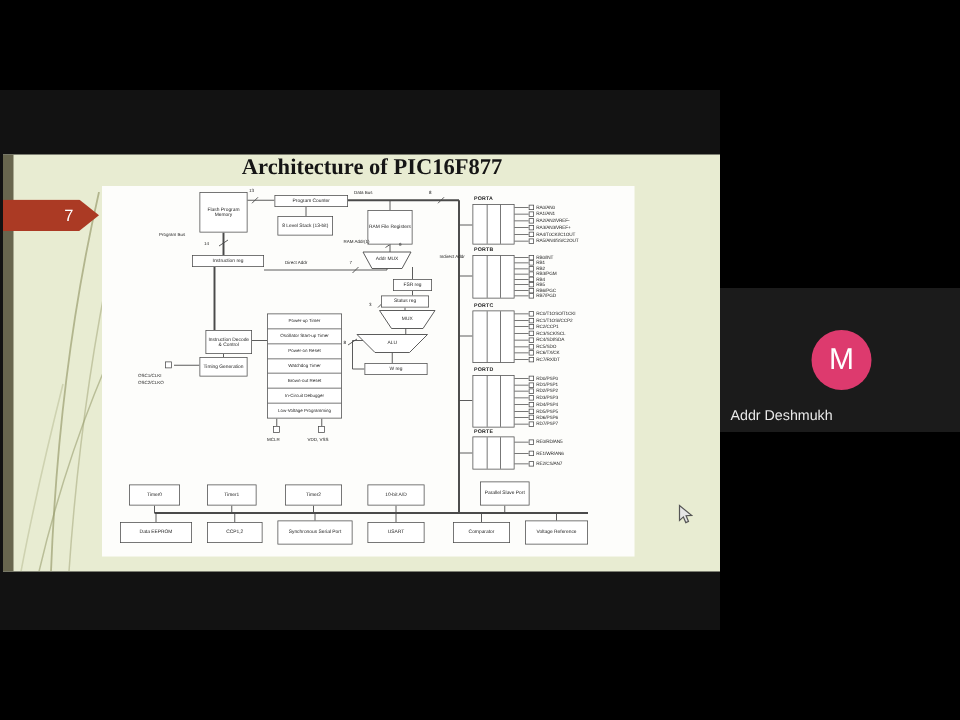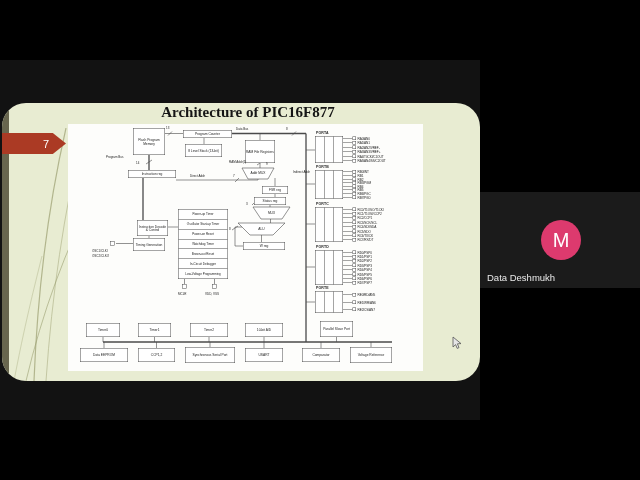--- a/index.html
+++ b/index.html
@@ -47,21 +47,21 @@
   #tile{position:absolute;left:480px;top:192px;width:160px;height:96px;background:#1b1b1b;}
   #avatar{position:absolute;left:61px;top:28px;width:40px;height:40px;border-radius:50%;
     display:flex;align-items:center;justify-content:center;color:#fff;font-size:20px;}
   #pname{position:absolute;left:7px;top:80px;color:#e9e9e9;font-size:9.5px;}
 </style>
 </head>
 <body>
 
 <div id="stage">
   <div id="share">
-    <div id="slide" style="background: rgb(232, 236, 210); border-radius: 24px;">
+    <div id="slide" style="background: rgb(232, 236, 210);">
       <div id="stripe" style="background: rgb(104, 102, 78);"></div>
       <svg id="stems" width="110" height="253" viewBox="0 0 110 253">
         <path d="M62,0 C46,70 34,150 30,253" fill="none" stroke="#a4a87c" stroke-width="1.2" opacity=".8"></path>
         <path d="M78,8 C60,85 48,165 42,253" fill="none" stroke="#b4b78e" stroke-width="1" opacity=".7"></path>
         <path d="M22,253 C38,185 62,120 92,62" fill="none" stroke="#9a9e70" stroke-width="1" opacity=".6"></path>
         <path d="M10,253 C20,200 30,160 38,128" fill="none" stroke="#b4b78e" stroke-width="1" opacity=".5"></path>
       </svg>
       <div id="slide-title">Architecture of PIC16F877</div>
       <div id="banner" style="background: rgb(171, 58, 36);">
         <span>7</span>
@@ -367,15 +367,15 @@
       <svg id="cursor" width="10" height="14" viewBox="0 0 10 14">
         <polygon points="1,1 1,11 3.6,8.6 5.2,12.4 7,11.6 5.4,7.8 9,7.6" fill="#e6e6e6" stroke="#555" stroke-width="0.8"></polygon>
       </svg>
     </div>
   </div>
 
   <div id="tile">
     <div id="avatar" style="background: rgb(221, 58, 110);">
       <span>M</span>
     </div>
-    <div id="pname">Data Deshmukh</div>
+    <div id="pname">Addr Deshmukh</div>
   </div>
 </div>
 
 </body></html>

